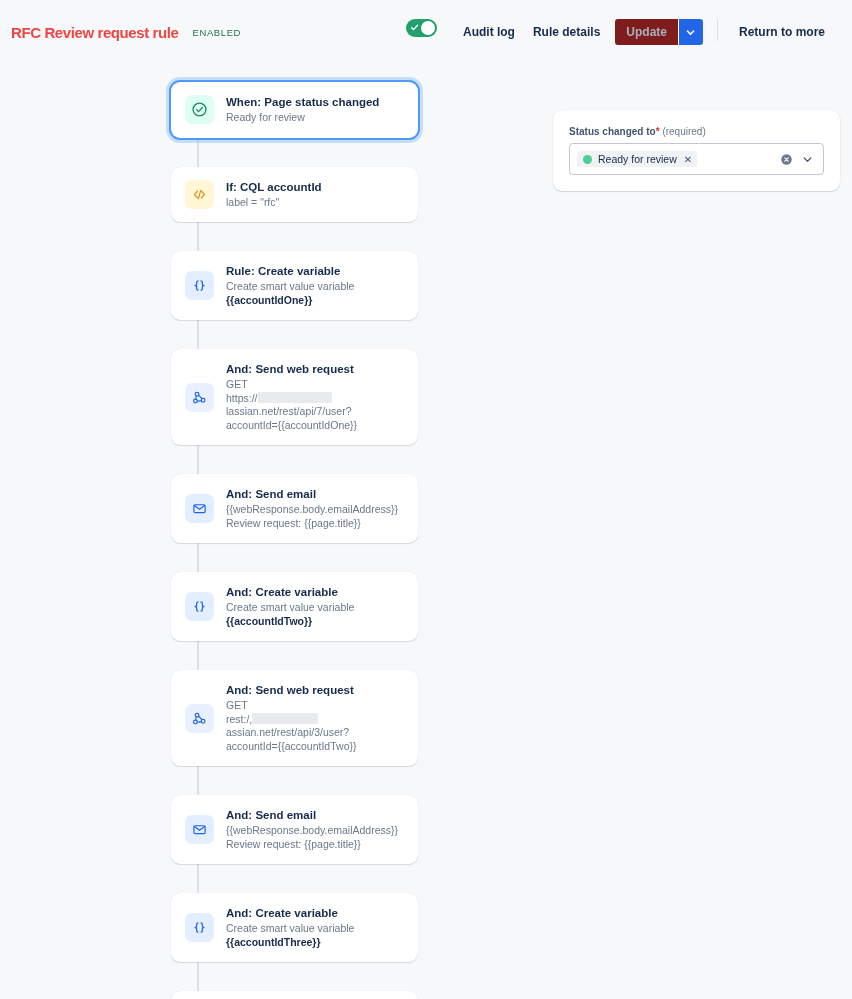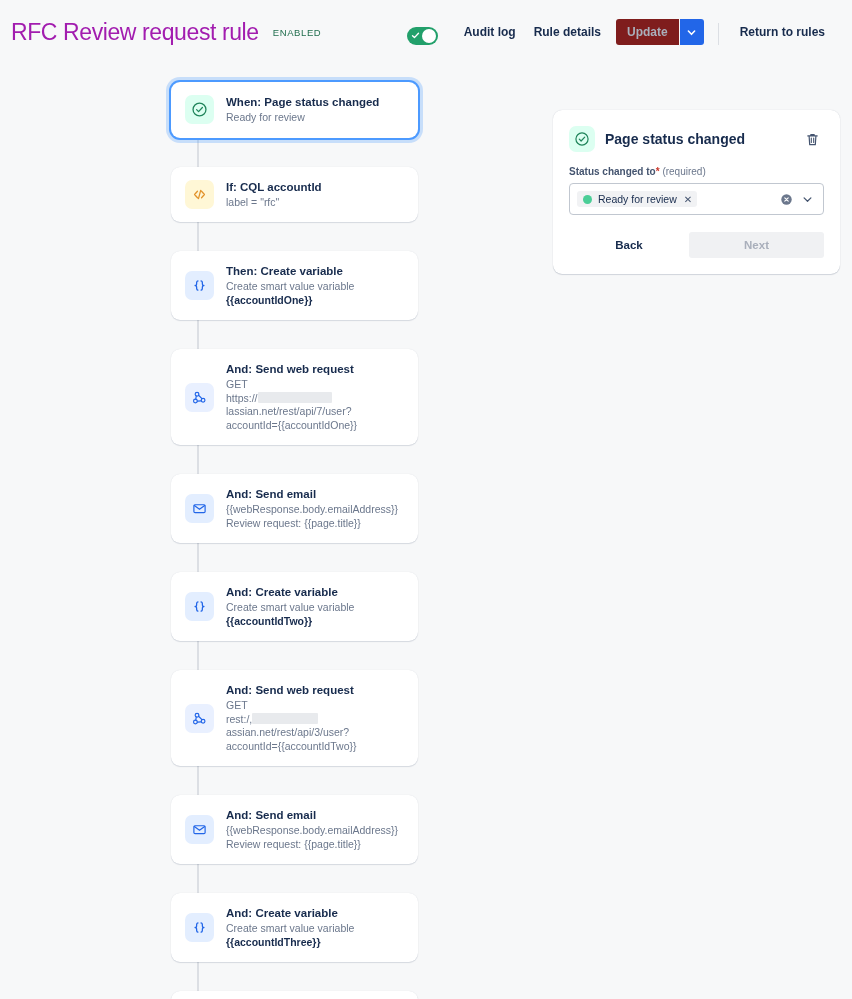--- a/index.html
+++ b/index.html
@@ -14,38 +14,38 @@
   
   .header {
     position: relative;
     height: 64px;
     display: flex;
     align-items: center;
     padding: 0 18px 0 11px;
     background: #f7f8f9;
   }
   .page-title {
-    font-size: 23px;
-    font-weight: normal;
+    font-size: 15px;
+    font-weight: bold;
     letter-spacing: -0.4px;
-    color: #a21caf;
+    color: #ef4444;
     white-space: nowrap;
   }
   .enabled-badge {
     margin-left: 14px;
     font-size: 9.5px;
     font-weight: normal;
     letter-spacing: 0.6px;
     color: #216e4e;
     text-transform: uppercase;
   }
   .header-right {
     margin-left: auto;
     display: flex;
-    align-items: flex-end;
+    align-items: flex-start;
     gap: 0;
   }
   .toggle {
     width: 31px; height: 18px;
     border-radius: 10px;
     background: #22a06b;
     position: relative;
     display: flex;
     align-items: center;
     cursor: pointer;
@@ -305,21 +305,21 @@
     <div class="split-wrap">
       <button class="btn-update">Update</button>
       <button class="btn-update-arrow">
         <svg width="11" height="11" viewBox="0 0 12 12">
           <path d="M2.6 4.4 L6 8 L9.4 4.4" stroke="#ffffff" stroke-width="1.7" fill="none" stroke-linecap="round" stroke-linejoin="round"></path>
         </svg>
       </button>
     </div>
 
     <div class="hdivider"></div>
-    <button class="hbtn">Return to rules</button>
+    <button class="hbtn">Return to more</button>
   </div>
 </div>
 
 <div class="body-area">
 
   <div class="flow">
     <div class="connector" id="connector" style="top: 56px; height: 1077px;"></div>
     <div id="cards-host">
         <div class="card selected">
           <div class="card-icon ic-trigger">
@@ -344,21 +344,21 @@
             <div class="card-sub">label = "rfc"</div>
           </div>
         </div>
         <div class="card">
           <div class="card-icon ic-var">
             <svg viewBox="0 0 20 20" width="17" height="17">
               <path d="M8.2 4.6 C6.4 4.6 6.6 7.4 6.6 8.4 C6.6 9.4 5.6 10 4.8 10 C5.6 10 6.6 10.6 6.6 11.6 C6.6 12.6 6.4 15.4 8.2 15.4 M11.8 4.6 C13.6 4.6 13.4 7.4 13.4 8.4 C13.4 9.4 14.4 10 15.2 10 C14.4 10 13.4 10.6 13.4 11.6 C13.4 12.6 13.6 15.4 11.8 15.4" stroke="#2266e8" stroke-width="1.5" fill="none" stroke-linecap="round" stroke-linejoin="round"></path>
             </svg>
           </div>
           <div class="card-text">
-            <div class="card-title">Then: Create variable</div>
+            <div class="card-title">Rule: Create variable</div>
             <div class="card-sub">Create smart value variable</div>
             <div class="card-sub strong">{{accountIdOne}}</div>
           </div>
         </div>
         <div class="card">
           <div class="card-icon ic-web">
             <svg viewBox="0 0 20 20" width="17" height="17">
               <circle cx="7.1" cy="6.2" r="2.2" stroke="#2266e8" stroke-width="1.4" fill="none"></circle>
               <circle cx="5.2" cy="14.2" r="2.2" stroke="#2266e8" stroke-width="1.4" fill="none"></circle>
               <circle cx="14.2" cy="13.2" r="2.2" stroke="#2266e8" stroke-width="1.4" fill="none"></circle>
@@ -437,35 +437,20 @@
             <div class="card-sub">Create smart value variable</div>
             <div class="card-sub strong">{{accountIdThree}}</div>
           </div>
         </div>
         <div class="card"></div>
       </div>
 
   </div>
 
   <div class="panel">
-    <div class="panel-head">
-      <div class="card-icon ic-trigger">
-        <svg width="16" height="16" viewBox="0 0 20 20">
-          <circle cx="10" cy="10" r="7.6" stroke="#1f845a" stroke-width="1.5" fill="none"></circle>
-          <path d="M6.6 10.2 L8.9 12.5 L13.4 7.6" stroke="#1f845a" stroke-width="1.5" fill="none" stroke-linecap="round" stroke-linejoin="round"></path>
-        </svg>
-      </div>
-      <div class="panel-title">Page status changed</div>
-      <button class="trash-btn">
-        <svg width="17" height="17" viewBox="0 0 20 20">
-          <path d="M4.5 5.8 H15.5 M8 5.8 V4.3 H12 V5.8 M6 5.8 L6.7 16 H13.3 L14 5.8" stroke="#44546f" stroke-width="1.4" fill="none" stroke-linecap="round" stroke-linejoin="round"></path>
-          <path d="M8.6 8.4 V13.4 M11.4 8.4 V13.4" stroke="#44546f" stroke-width="1.3" stroke-linecap="round"></path>
-        </svg>
-      </button>
-    </div>
 
 
     <div class="field-label">
       <span>Status changed to</span><span class="req-star">*</span>
       <span class="req-note">(required)</span>
     </div>
 
     <div class="select-box">
       <span class="chip">
         <span class="dot"></span>
@@ -476,18 +461,14 @@
         <svg width="13" height="13" viewBox="0 0 16 16">
           <circle cx="8" cy="8" r="6.4" fill="#6b778c"></circle>
           <path d="M5.9 5.9 L10.1 10.1 M10.1 5.9 L5.9 10.1" stroke="#ffffff" stroke-width="1.4" stroke-linecap="round"></path>
         </svg>
         <svg width="13" height="13" viewBox="0 0 16 16">
           <path d="M3.8 6 L8 10.2 L12.2 6" stroke="#44546f" stroke-width="1.5" fill="none" stroke-linecap="round" stroke-linejoin="round"></path>
         </svg>
       </span>
     </div>
 
-    <div class="panel-footer">
-      <button class="btn-back">Back</button>
-      <button class="btn-next">Next</button>
-    </div>
   </div>
 </div>
 
 </body></html>

